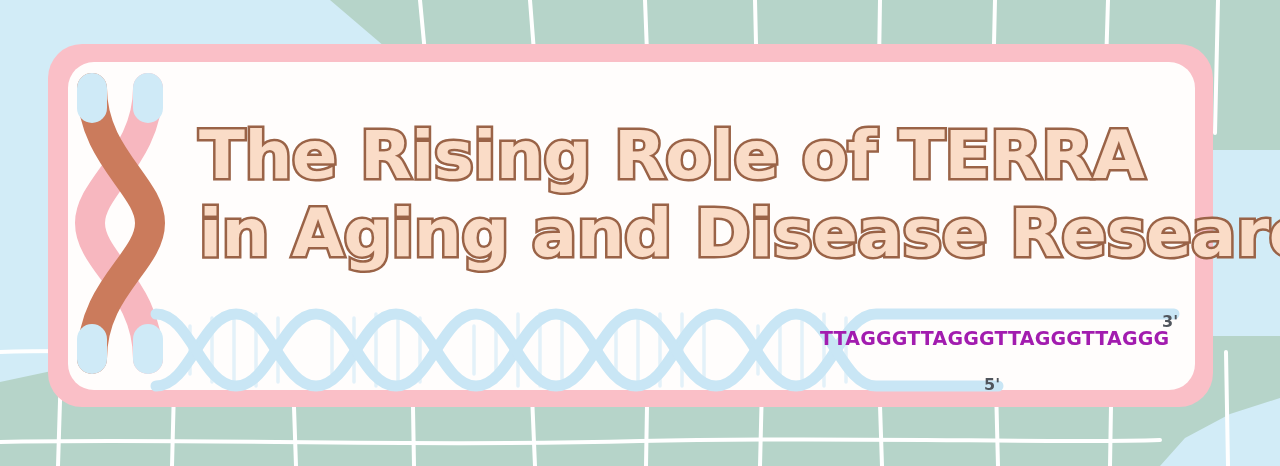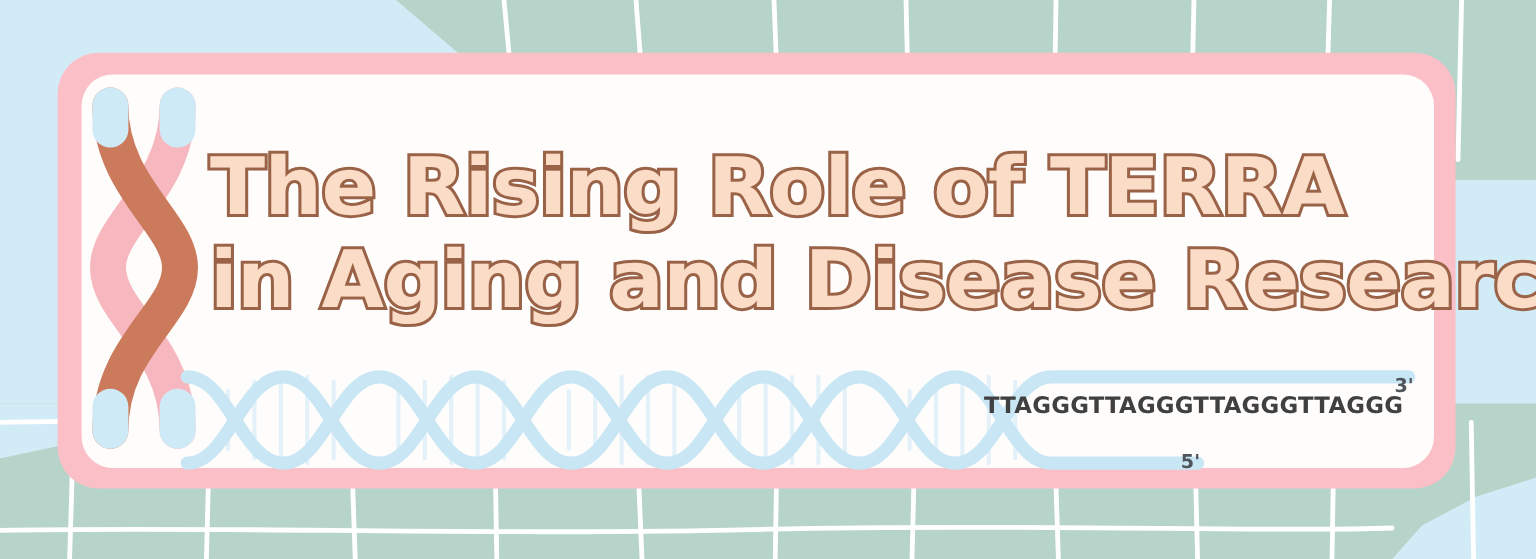--- a/index.html
+++ b/index.html
@@ -88,21 +88,21 @@
     left: 150px;
     top: 298px;
     width: 1030px;
     height: 104px;
     pointer-events: none;
   }
 
   
   .title-block {
     position: absolute;
-    left: 175px;
+    left: 199px;
     top: 117px;
     width: 1060px;
   }
   .title-line {
     font-family: "DejaVu Sans", sans-serif;
     font-weight: bold;
     font-size: 66px;
     line-height: 78px;
     letter-spacing: -0.5px;
     color: #fadcc7;
@@ -119,21 +119,21 @@
     position: absolute;
     left: 820px;
     top: 322px;
   }
   .seq-line {
     font-family: "DejaVu Sans", sans-serif;
     font-weight: bold;
     font-size: 19px;
     line-height: 32px;
     letter-spacing: 0.2px;
-    color: #404040;
+    color: #a21caf;
     white-space: nowrap;
   }
   .end-label {
     position: absolute;
     font-family: "DejaVu Sans", sans-serif;
     font-weight: bold;
     font-size: 16px;
     color: #50555c;
   }
   .end-3 { left: 1162px; top: 312px; }

